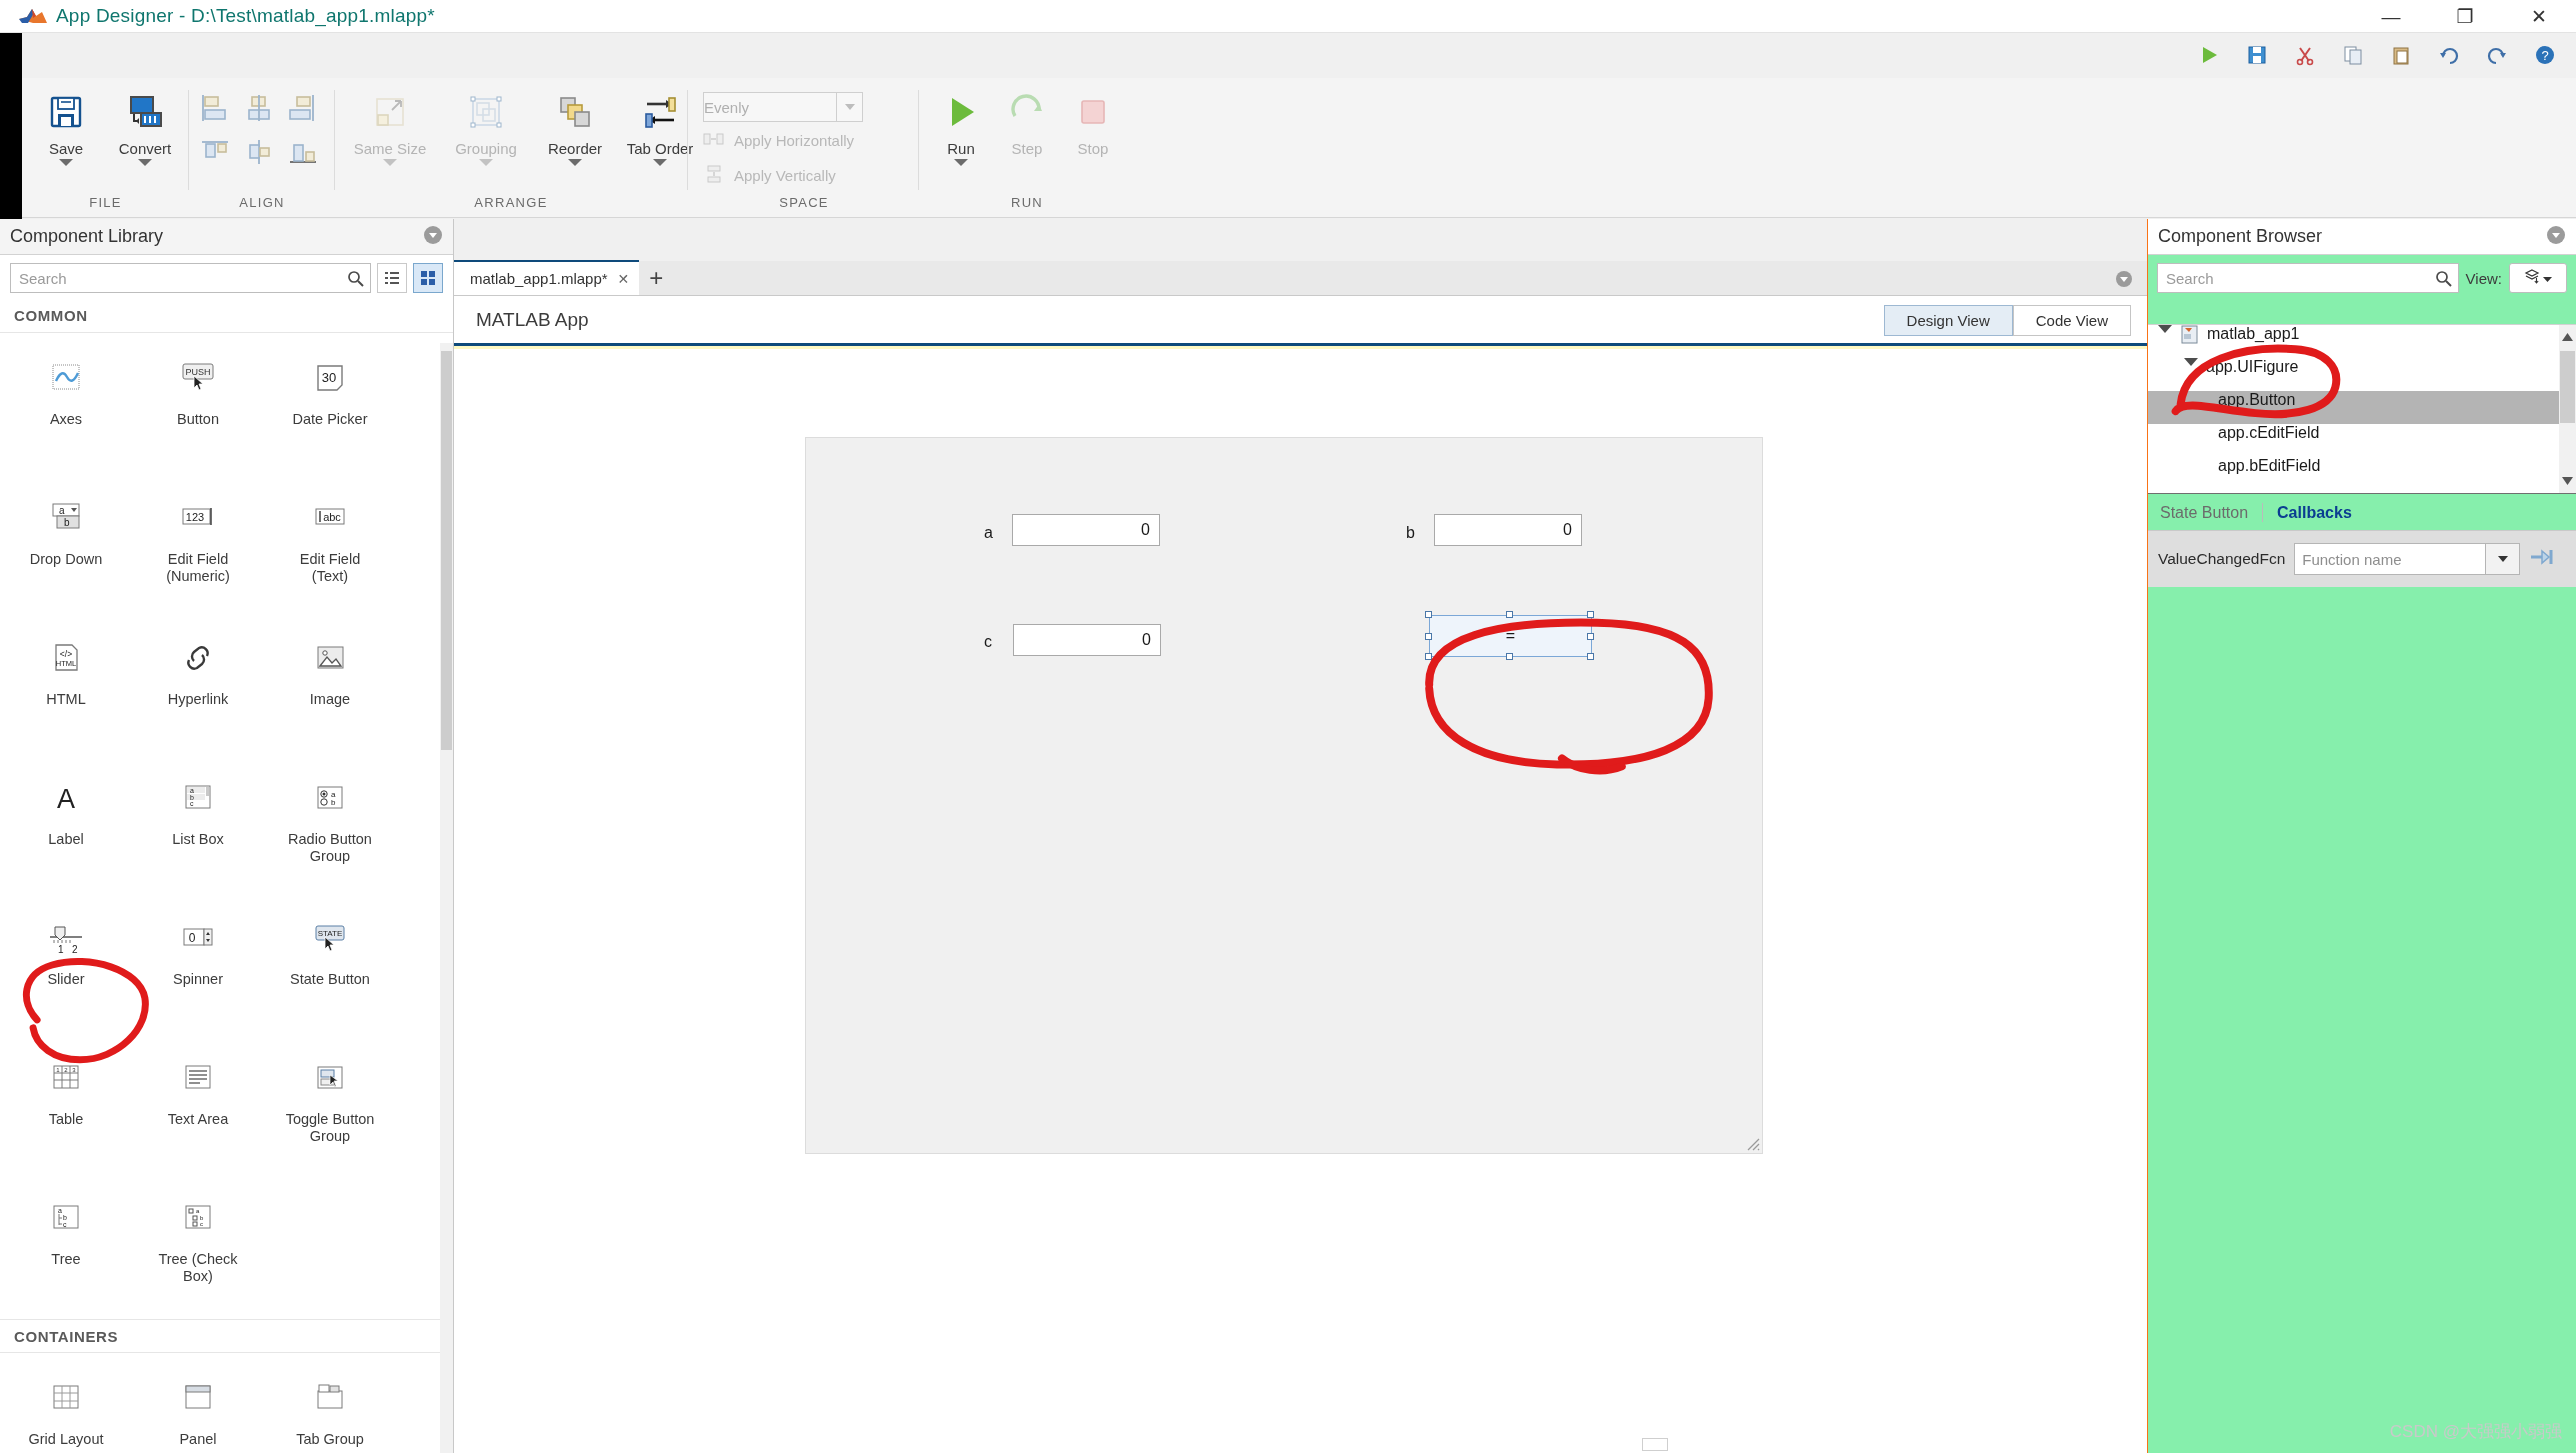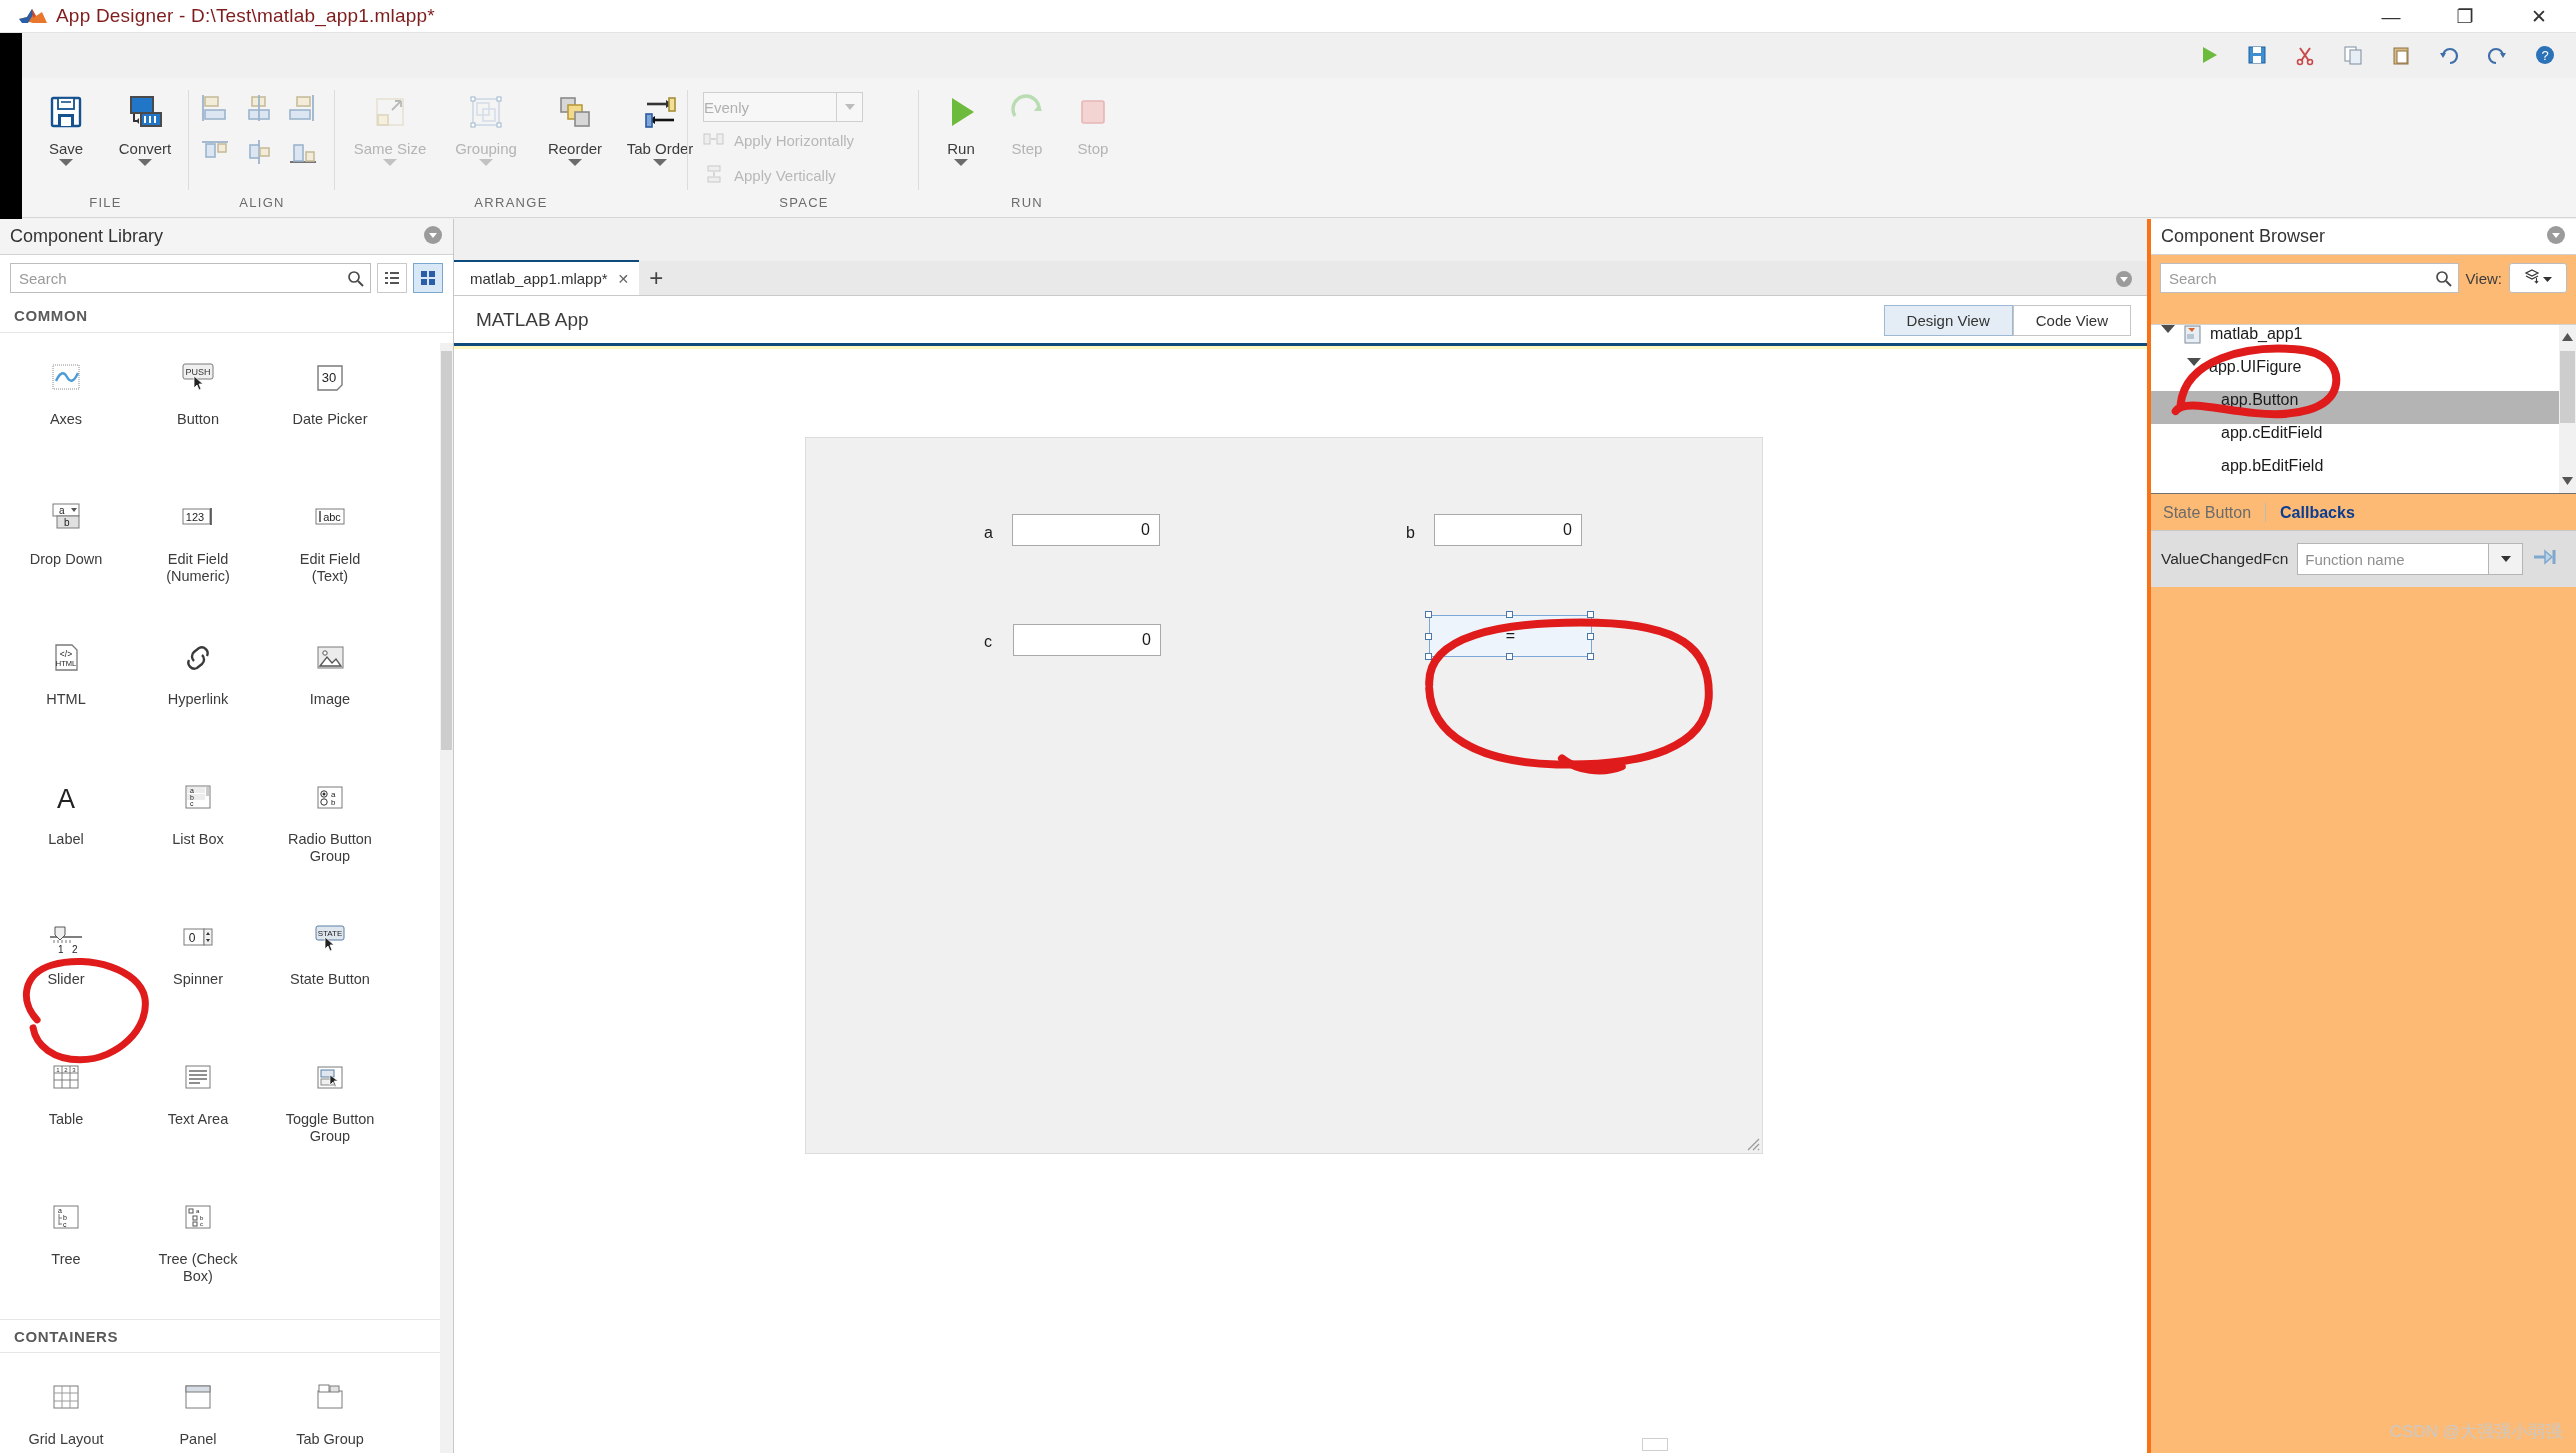--- a/index.html
+++ b/index.html
@@ -4,21 +4,21 @@
 <style>
   * { box-sizing: border-box; margin:0; padding:0; }
   html,body { width:2576px; height:1453px; overflow:hidden; background:#fff;
     font-family:"Liberation Sans", sans-serif; }
   #app { position:relative; width:2576px; height:1453px; background:#f0f0f0; }
 
   
   .titlebar { position:absolute; left:0; top:0; width:2576px; height:33px;
     background:#fff; display:flex; align-items:center; border-bottom:1px solid #e3e3e3; }
   .tb-icon { width:30px; height:22px; margin-left:18px; position:relative; }
-  .tb-title { font-size:19px; color:#7f1d1d; margin-left:8px; letter-spacing:0.2px; }
+  .tb-title { font-size:19px; color:#0f766e; margin-left:8px; letter-spacing:0.2px; }
   .win-btns { position:absolute; right:0; top:0; height:33px; display:flex; }
   .win-btn { width:74px; height:33px; display:flex; align-items:center; justify-content:center;
      color:#333; font-size:19px; }
 
   
   .tabstrip { position:absolute; left:0; top:33px; width:2576px; height:45px; background:#0e4a7b; }
   .rtab { position:absolute; top:0; height:45px; display:flex; align-items:center;
       justify-content:center; font-size:17px; color:#fff; letter-spacing:0.6px; }
   .rtab.t0 { left:22px; width:160px; background:#0e4a7b; }
   .rtab.t1 { left:182px; width:118px; background:#fff; color:#3c3c3c; }
@@ -97,22 +97,22 @@
   .fgrip { position:absolute; right:2px; bottom:2px; width:14px; height:14px; }
   .lbl { position:absolute; font-size:16px; color:#1a1a1a; }
   .efield { position:absolute; background:#fff; border:1px solid #a9a9a9;
       display:flex; align-items:center; justify-content:flex-end; padding-right:9px;
       font-size:16px; color:#1a1a1a; }
   .selbox { position:absolute; border:1px solid #7ba7d7; background:#eef4fb;
       display:flex; align-items:center; justify-content:center; font-size:16px; color:#1a1a1a; }
   .hnd { position:absolute; width:7px;height:7px; background:#fff; border:1px solid #4a77a8; }
 
   
-  .browser { position:absolute; right:0; top:219px; width:429px; bottom:0; background:#fdba74;
-     border-left:4px solid #f97316; }
+  .browser { position:absolute; right:0; top:219px; width:429px; bottom:0; background:#86efac;
+     border-left:1px solid #f97316; }
   .brsearch { display:flex; align-items:center; gap:7px; padding:8px 9px; }
   .viewlab { font-size:15px; color:#3c3c3c; }
   .viewsel { height:30px; width:58px; border:1px solid #bdbdbd; background:#fff; border-radius:3px;
       display:flex; align-items:center; justify-content:center; gap:3px; }
   .tree { position:absolute; left:0; right:0; top:105px; height:170px; overflow:hidden;
       border-top:1px solid #d2d2d2; border-bottom:1px solid #6f6f6f; background:#fff; }
   .trow { height:33px; display:flex; align-items:flex-start; font-size:16px; color:#1a1a1a; }
   .trow.sel { background:#b4b4b4; }
   .tri { width:0;height:0;border-left:7px solid transparent;border-right:7px solid transparent;
       border-top:8px solid #4d4d4d; margin-right:8px; }

